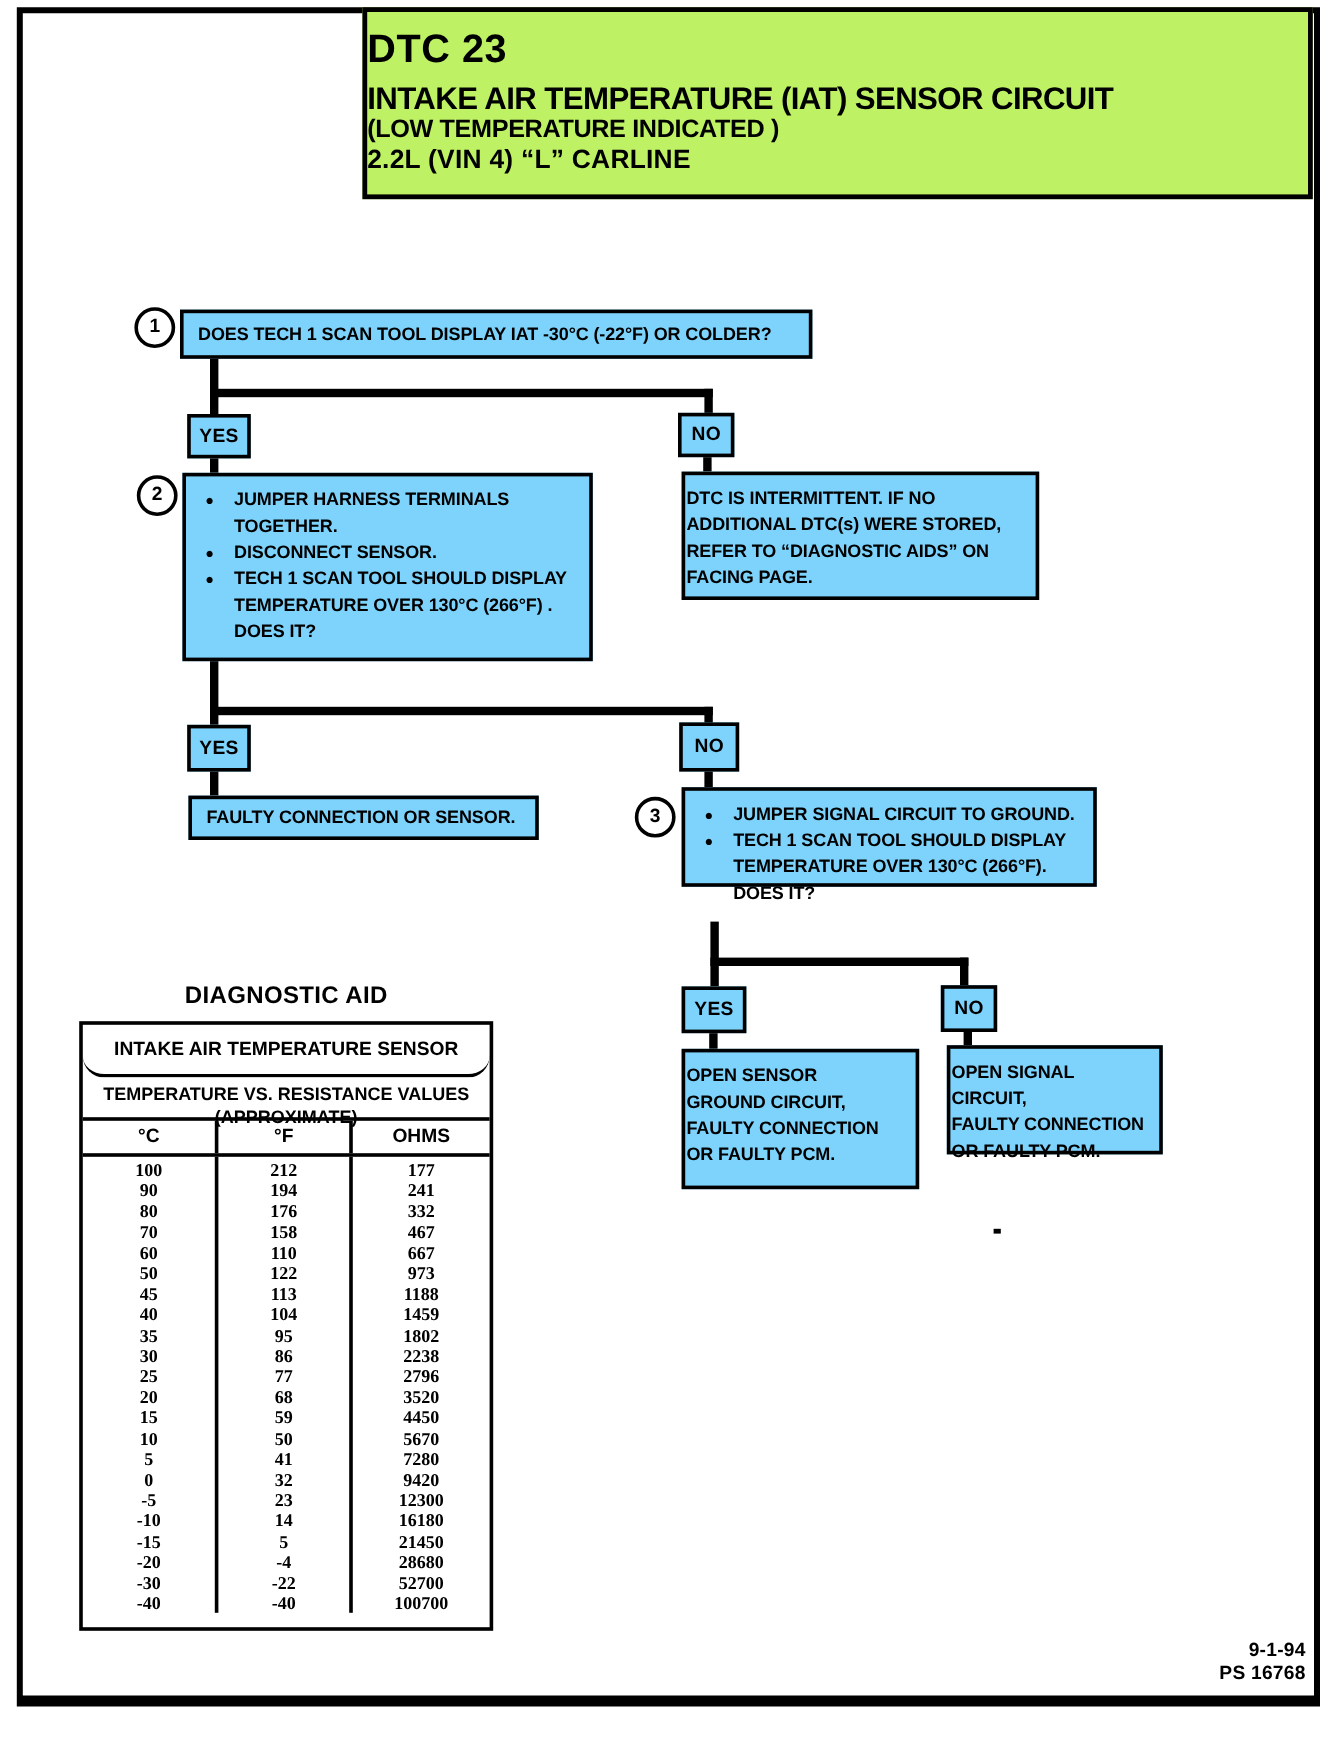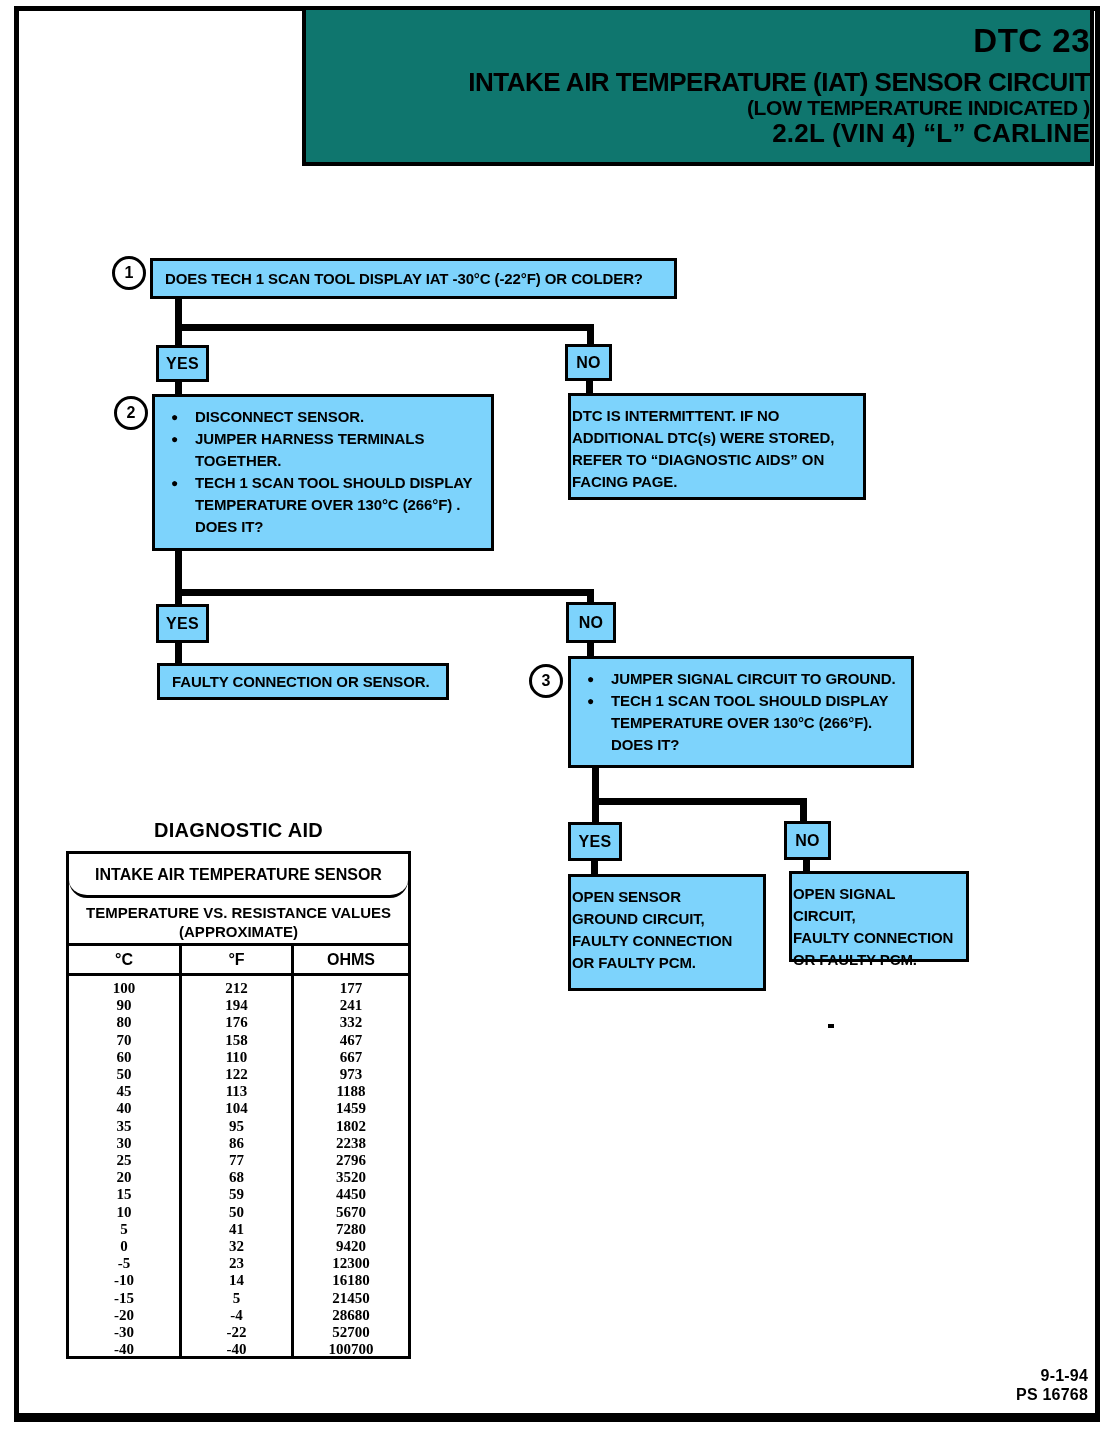--- a/index.html
+++ b/index.html
@@ -7,27 +7,27 @@
     position:relative; width:1120px; height:1456px; background:#fff;
     font-family:"Liberation Sans","DejaVu Sans",sans-serif;
     font-weight:700; color:#000; overflow:hidden;
   }
   .page-border {
     position:absolute; left:14px; top:6px; width:1086px; height:1416px;
     border:5px solid #000; border-bottom-width:9px; box-sizing:border-box;
   }
   .title-box {
     position:absolute; left:302px; top:6px; width:792px; height:160px;
-    border:4px solid #000; box-sizing:border-box; background:#0f766e;
-    text-align:right; padding-top:12px;
+    border:4px solid #000; box-sizing:border-box; background:#bef264;
+    text-align:left; padding-top:12px;
   }
   .t-dtc   { font-size:33px; line-height:38px; letter-spacing:0.5px; }
   .t-l1    { font-size:26px; line-height:28px; margin-top:8px; letter-spacing:-0.5px; }
   .t-l2    { font-size:21px; line-height:23px; letter-spacing:-0.3px; }
-  .t-l3    { font-size:26px; line-height:28px; letter-spacing:0.2px; }
+  .t-l3    { font-size:22px; line-height:28px; letter-spacing:0.2px; }
 
   .box {
     position:absolute; border:3px solid #000; box-sizing:border-box; background:#7dd3fc;
     font-size:15px; letter-spacing:-0.1px;
   }
   .line { position:absolute; background:#000; }
   .circle {
     position:absolute; width:34px; height:34px; border:3px solid #000; border-radius:50%;
     box-sizing:border-box; background:#fff; display:flex; align-items:center; justify-content:center;
     font-size:16px;
@@ -45,21 +45,21 @@
   }
   .aid-table {
     position:absolute; left:66px; top:851px; width:345px; height:508px;
     border:3px solid #000; box-sizing:border-box; background:#fff;
   }
   .trowA {
     height:44px; border-bottom:3px solid #000; box-sizing:border-box;
     display:flex; align-items:center; justify-content:center; font-size:16px;border-radius:18px;
   }
   .trowB {
-    height:48px; border-bottom:3px solid #000; box-sizing:border-box;
+    height:36px; border-bottom:3px solid #000; box-sizing:border-box;
     text-align:center; font-size:15px; line-height:19px; padding-top:5px;
   }
   .thead { height:30px; border-bottom:3px solid #000; box-sizing:border-box; display:flex; }
   .thead .hc {
     display:flex; align-items:center; justify-content:center; font-size:16px; box-sizing:border-box;
   }
   .c1 { width:113px; border-right:3px solid #000; }
   .c2 { width:112px; border-right:3px solid #000; }
   .c3 { flex:1; }
   .tbody { display:flex; height:380px;font-family:Liberation Serif, serif; }
@@ -94,22 +94,22 @@
   <div class="line" style="left:175px;top:324px;width:419px;height:7px;"></div>
   <div class="line" style="left:587px;top:324px;width:7px;height:21px;"></div>
 
   <div class="box ynbox" style="left:156px;top:345px;width:53px;height:37px;">YES</div>
   <div class="box ynbox" style="left:565px;top:344px;width:47px;height:37px;">NO</div>
 
   <div class="line" style="left:175px;top:382px;width:7px;height:12px;"></div>
   <div class="circle" style="left:114px;top:396px;">2</div>
   <div class="box" style="left:152px;top:394px;width:342px;height:157px;">
     <ul class="blist">
+      <li>JUMPER HARNESS TERMINALS TOGETHER.</li>
       <li>DISCONNECT SENSOR.</li>
-      <li>JUMPER HARNESS TERMINALS TOGETHER.</li>
       <li>TECH 1 SCAN TOOL SHOULD DISPLAY TEMPERATURE OVER 130°C (266°F) . DOES IT?</li>
     </ul>
   </div>
 
   <div class="line" style="left:586px;top:381px;width:7px;height:12px;"></div>
   <div class="box pre" style="left:568px;top:393px;width:298px;height:107px;">DTC IS INTERMITTENT.  IF NO
 ADDITIONAL DTC(s) WERE STORED,
 REFER TO  “DIAGNOSTIC AIDS” ON
 FACING PAGE.</div>
 
@@ -120,21 +120,21 @@
   <div class="box ynbox" style="left:156px;top:604px;width:53px;height:39px;">YES</div>
   <div class="box ynbox" style="left:566px;top:602px;width:50px;height:41px;">NO</div>
 
   <div class="line" style="left:175px;top:643px;width:7px;height:20px;"></div>
   <div class="box qbox" style="left:157px;top:663px;width:292px;height:37px;">
     <span>FAULTY CONNECTION OR SENSOR.</span>
   </div>
 
   <div class="line" style="left:587px;top:643px;width:7px;height:13px;"></div>
   <div class="circle" style="left:529px;top:664px;">3</div>
-  <div class="box" style="left:568px;top:656px;width:346px;height:112px;">
+  <div class="box" style="left:568px;top:656px;width:346px;height:83px;">
     <ul class="blist">
       <li>JUMPER SIGNAL CIRCUIT TO GROUND.</li>
       <li>TECH 1 SCAN TOOL SHOULD DISPLAY TEMPERATURE OVER 130°C (266°F). DOES IT?</li>
     </ul>
   </div>
 
   <div class="line" style="left:592px;top:768px;width:7px;height:54px;"></div>
   <div class="line" style="left:592px;top:798px;width:215px;height:7px;"></div>
   <div class="line" style="left:800px;top:798px;width:7px;height:24px;"></div>
 

